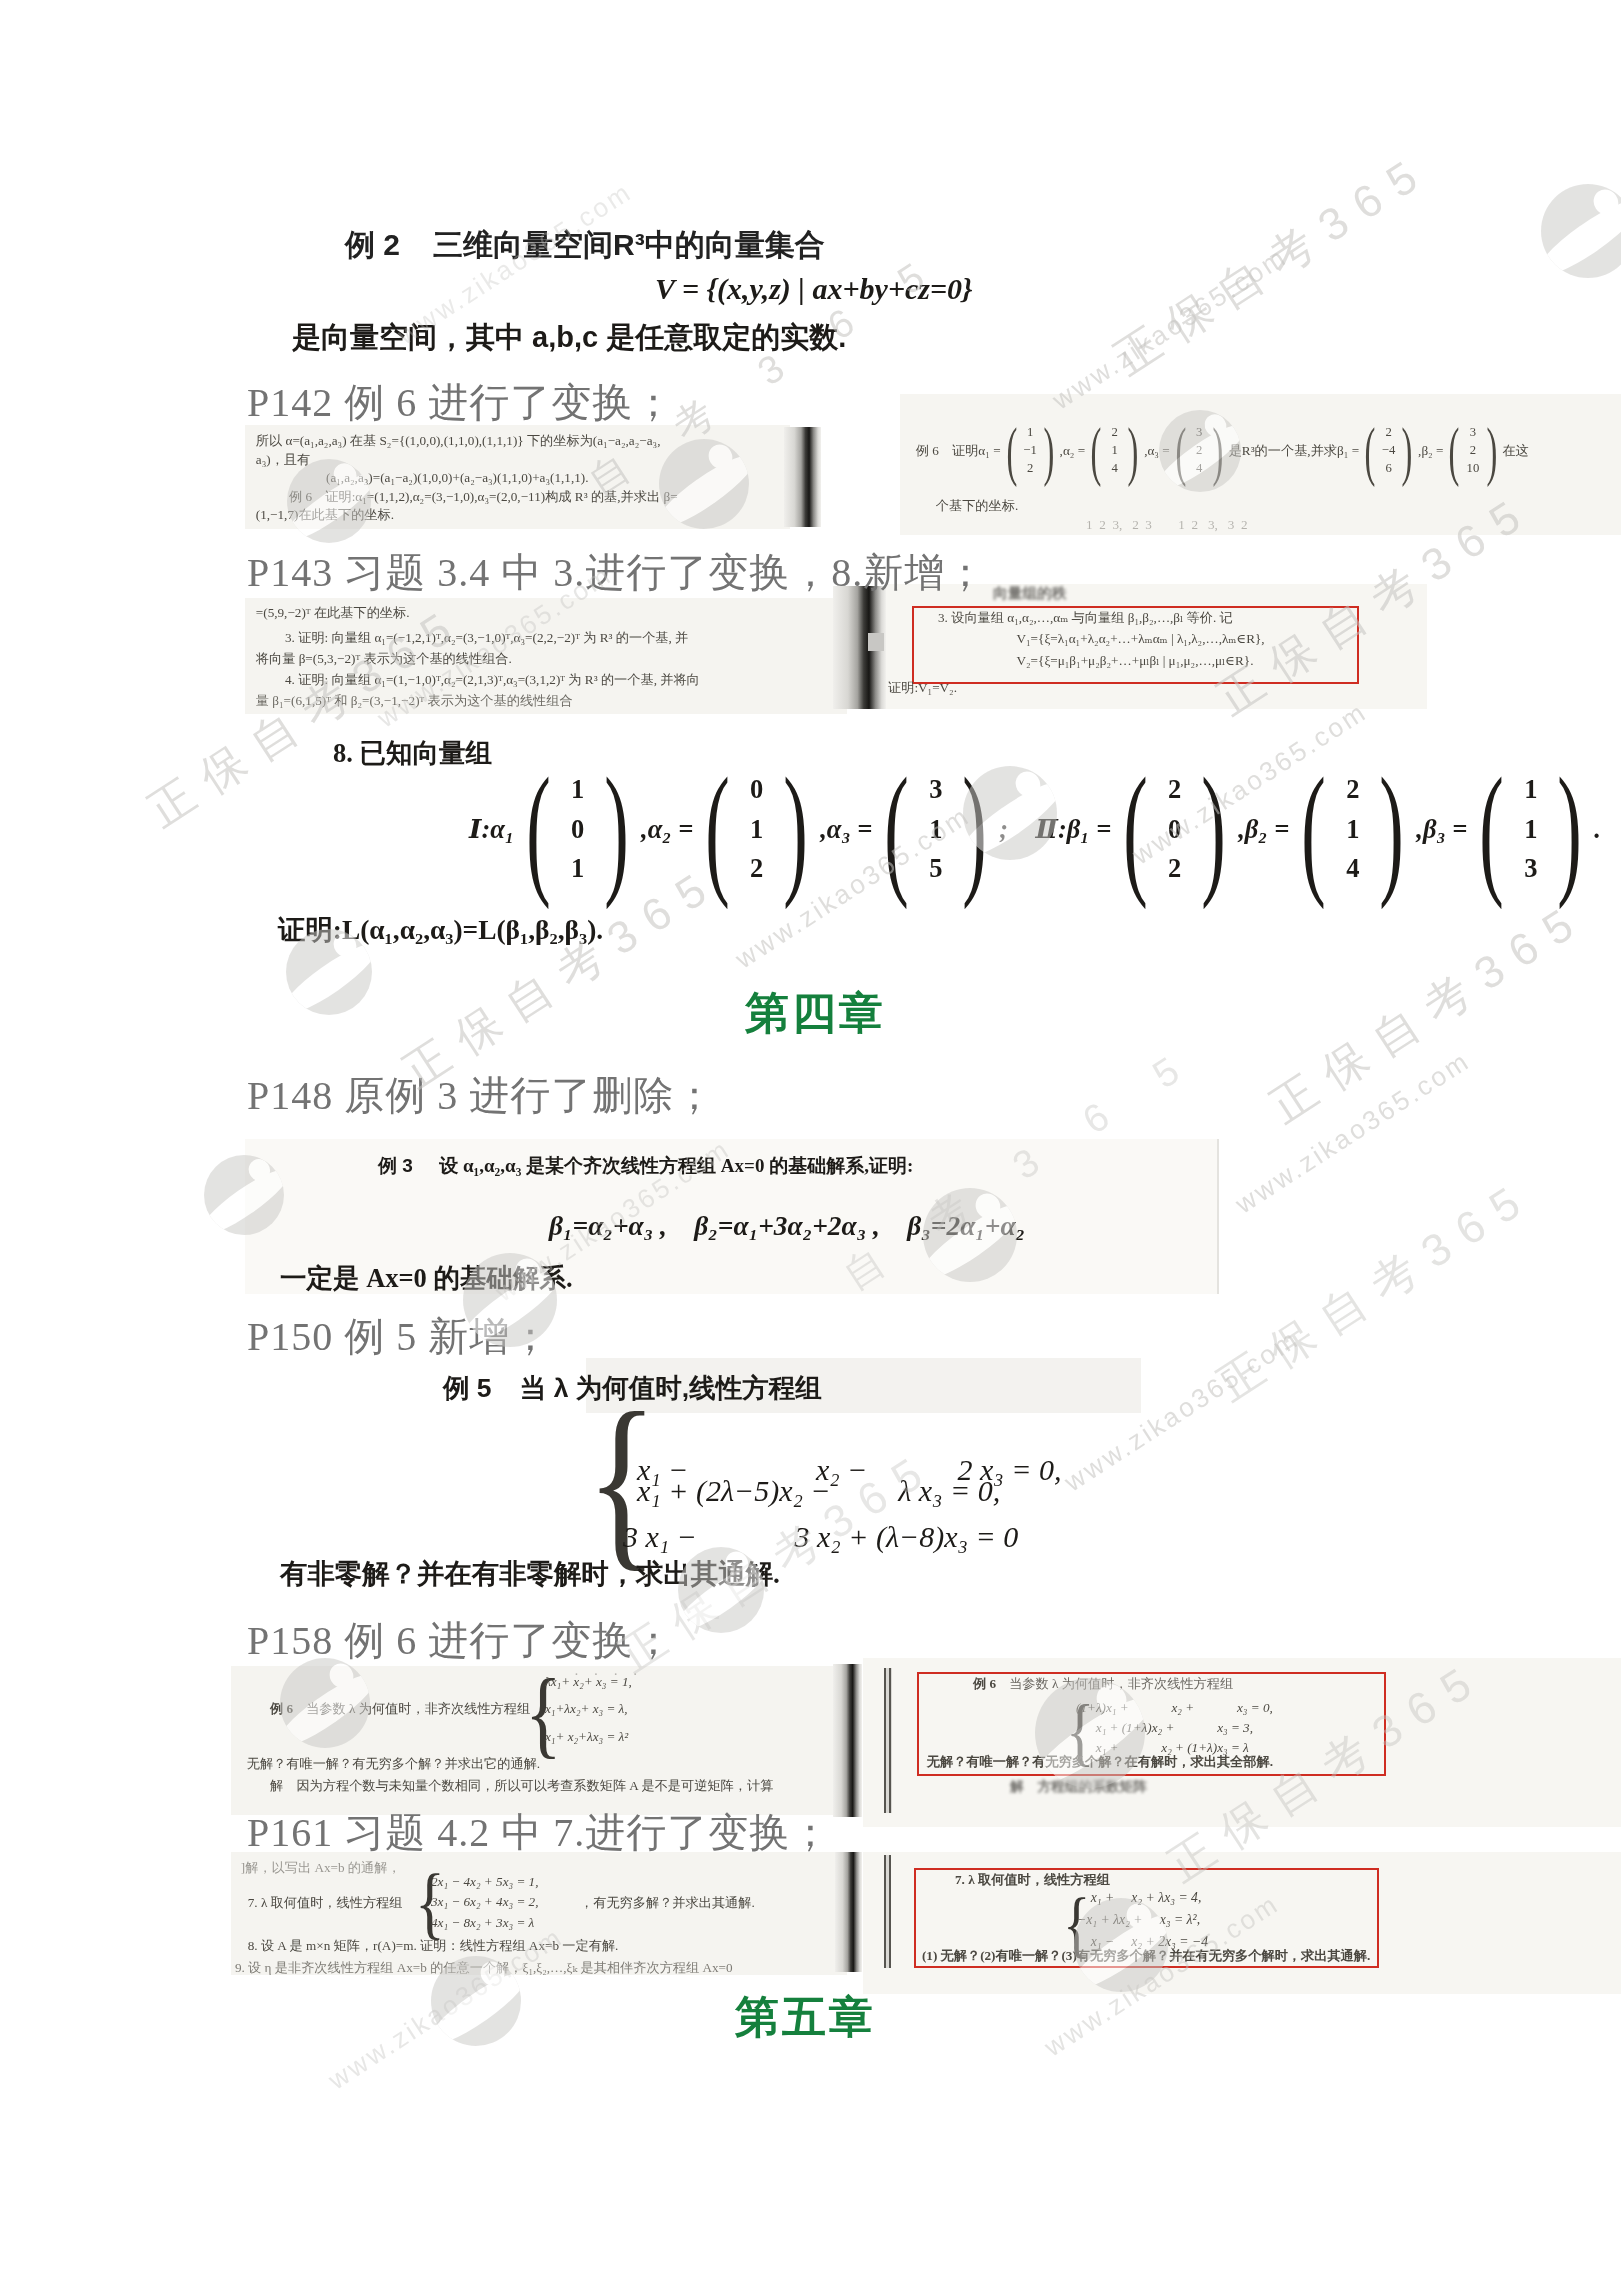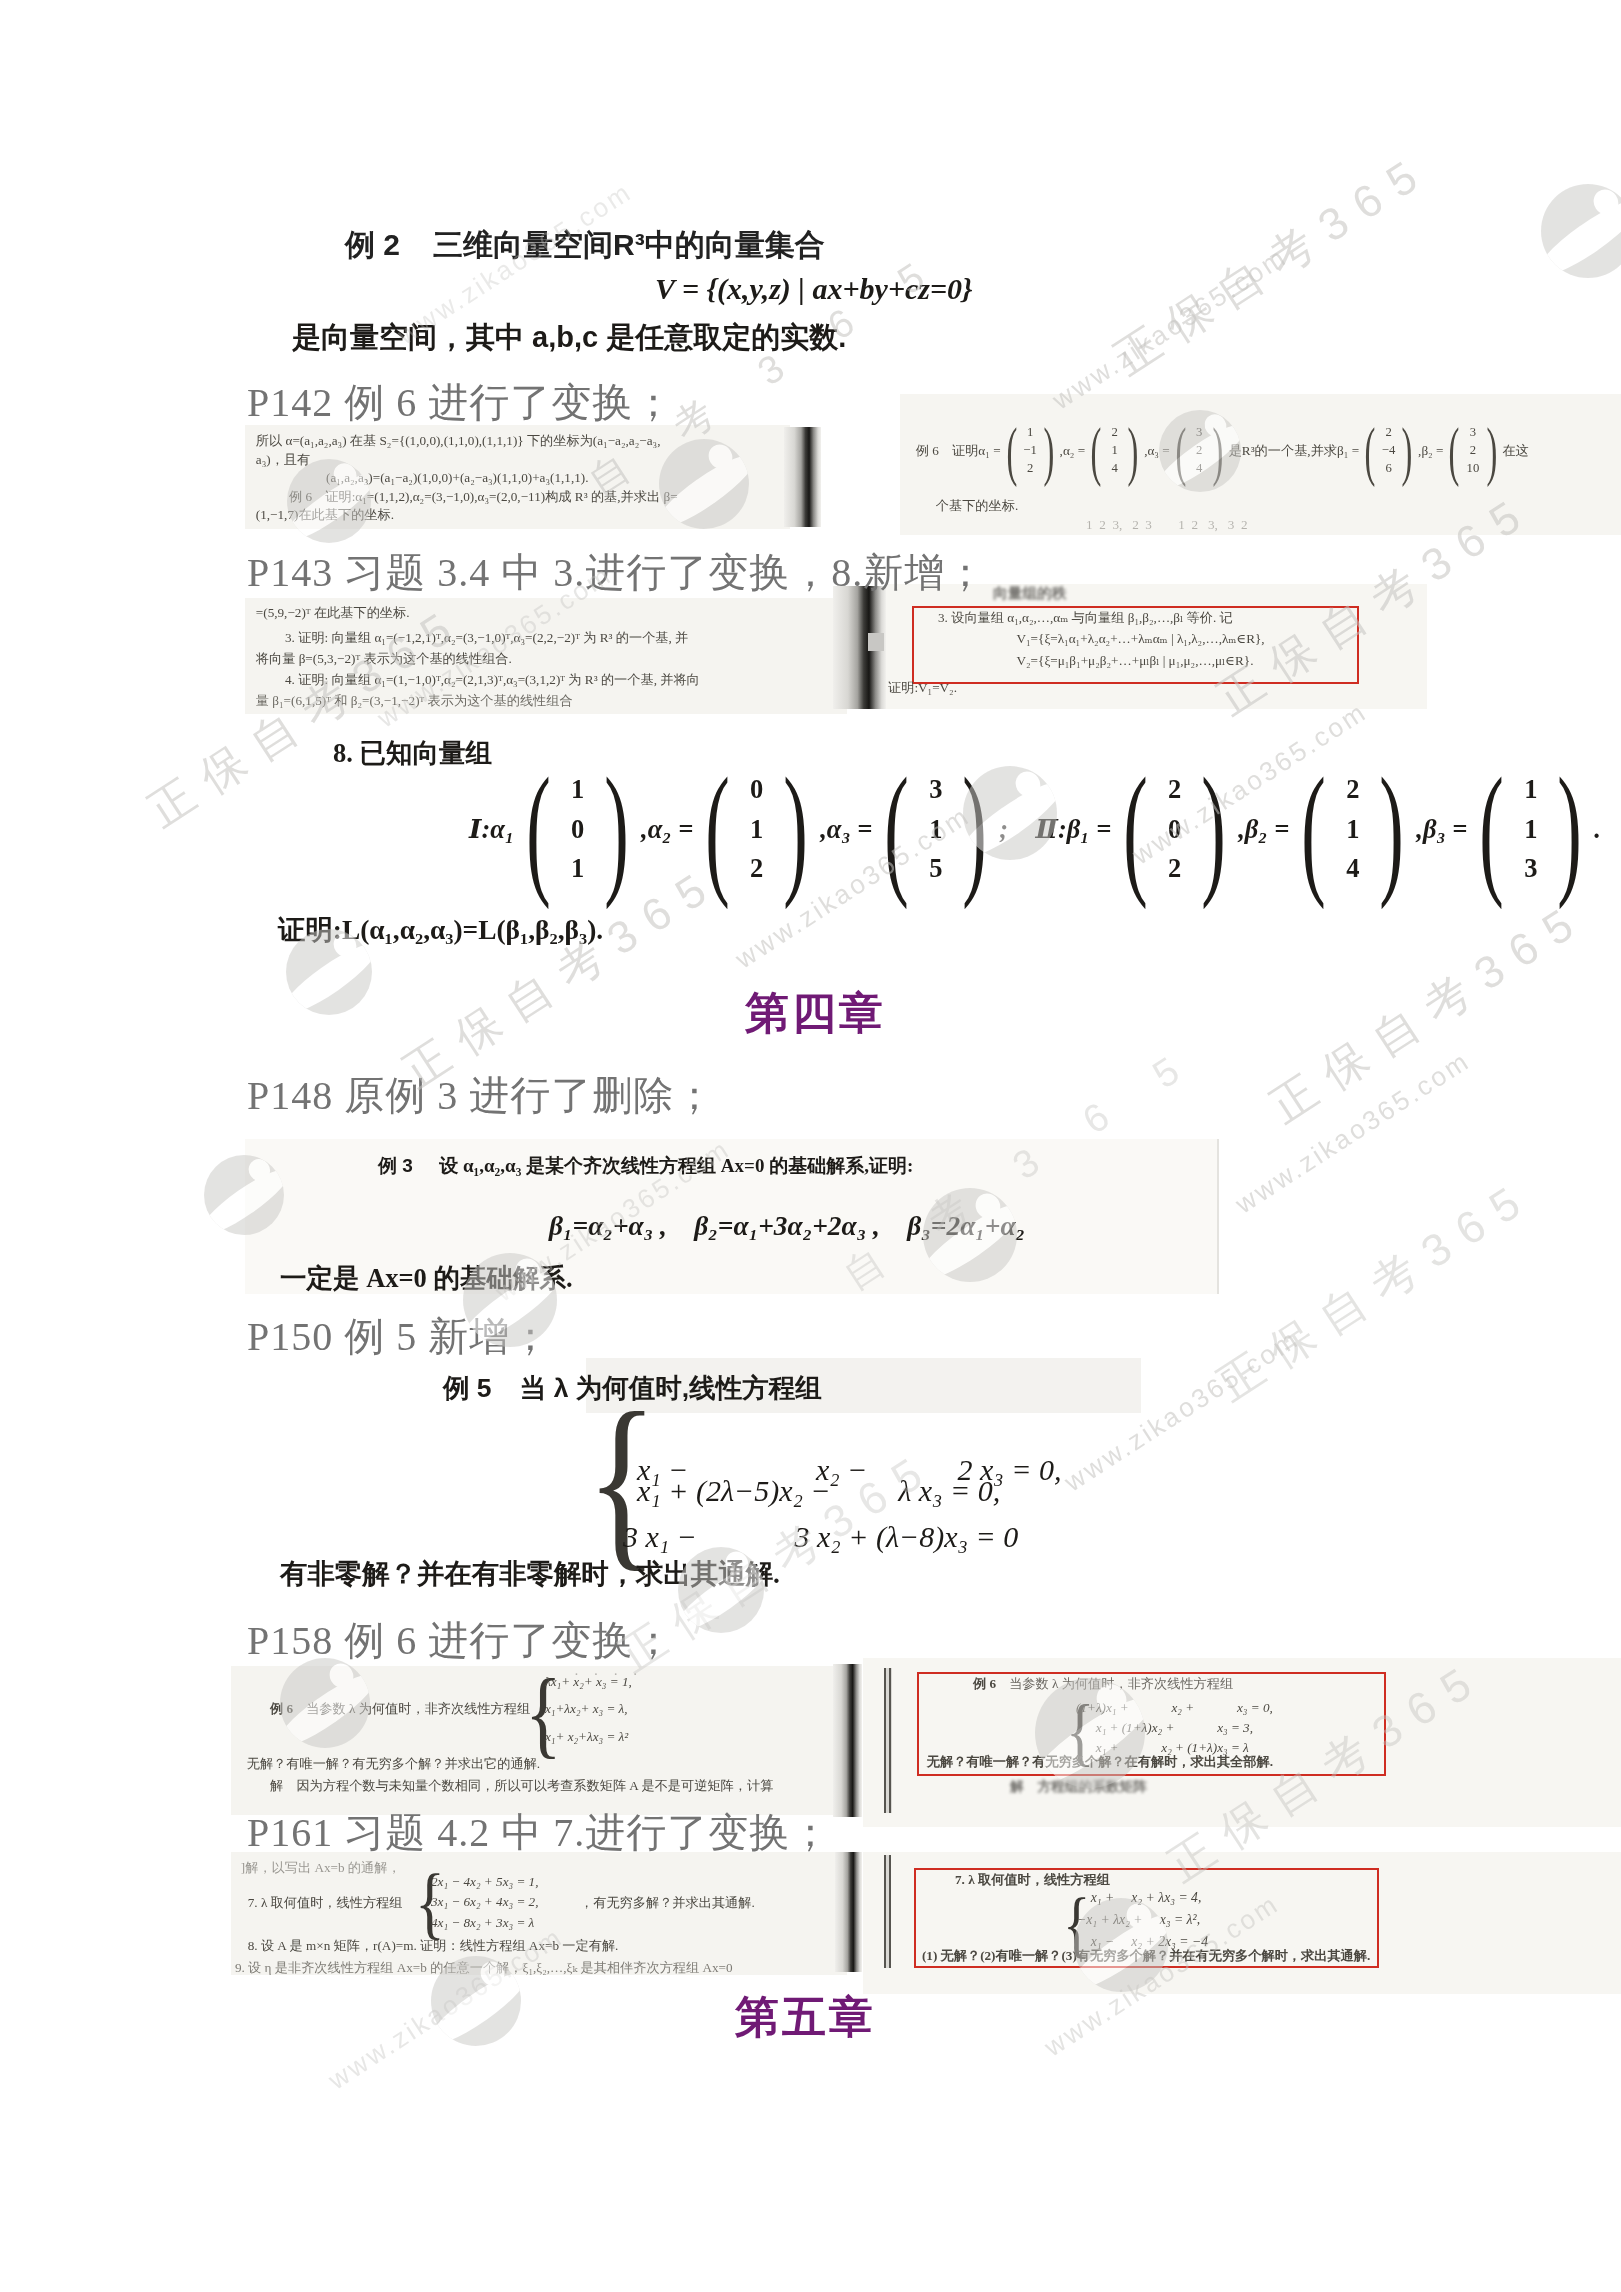--- a/index.html
+++ b/index.html
@@ -3,21 +3,21 @@
 <meta charset="utf-8">
 <style>
   html,body{margin:0;padding:0;background:#ffffff;}
   .page{position:relative;width:1621px;height:2293px;background:#ffffff;overflow:hidden;
         font-family:"Liberation Serif","DejaVu Serif",serif;color:#222;}
   .abs{position:absolute;}
   .hei{font-family:"Liberation Sans","DejaVu Sans",sans-serif;font-weight:700;}
   .red-note{position:absolute;color:#737373;font-size:40px;letter-spacing:1px;white-space:nowrap;
             font-family:"Liberation Serif","DejaVu Serif",serif;z-index:4;}
   .chapter{position:absolute;font-family:"Liberation Sans","DejaVu Sans",sans-serif;font-weight:700;
-           font-size:44px;letter-spacing:2.9px;color:#701a75;z-index:4;}
+           font-size:44px;letter-spacing:2.9px;color:#15803d;z-index:4;}
   .scan{position:absolute;background:#f5f4f0;color:#4b4841;overflow:hidden;z-index:2;}
   .scan .ln{position:absolute;white-space:nowrap;font-size:13.2px;line-height:16.7px;}
   .spine{position:absolute;z-index:3;}
   .spine.main{background:linear-gradient(90deg,#f0efec 0%,#d8d7d3 28%,#a5a4a0 46%,#3c3b38 58%,#171614 68%,#8c8b88 80%,#dcdbd8 92%,#f2f1ee 100%);}
   .spine.thin{background:repeating-linear-gradient(90deg,#56544f 0 2px,#d9d8d4 2px 4.9px);}
   .redbox{position:absolute;border:2.9px solid #cf2d22;}
   .vec{display:inline-flex;align-items:center;vertical-align:middle;}
   .vec .col{display:flex;flex-direction:column;justify-content:space-between;text-align:center;font-style:normal;}
   .vec .p{font-weight:300;transform:scaleX(.5);font-family:"Liberation Serif",serif;font-style:normal;}
   .vec.lg .col{height:110px;font-size:26.5px;min-width:29px;font-weight:600;}

